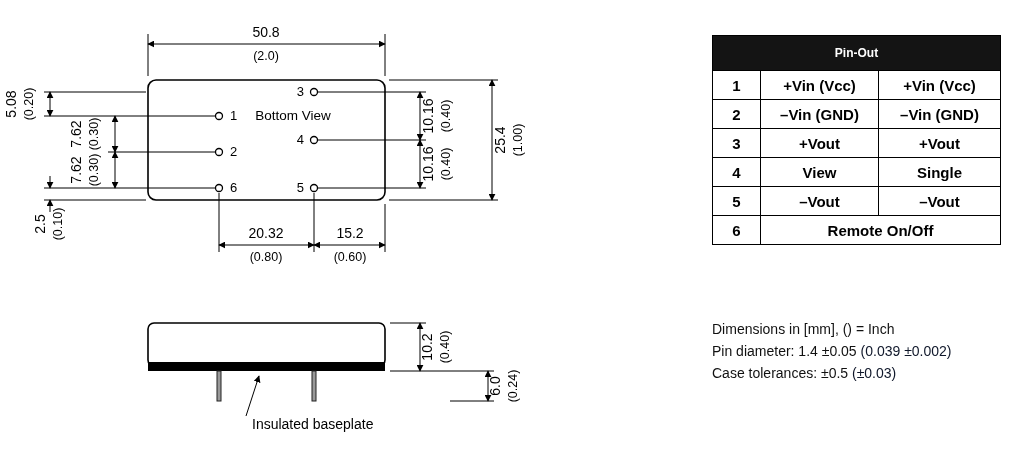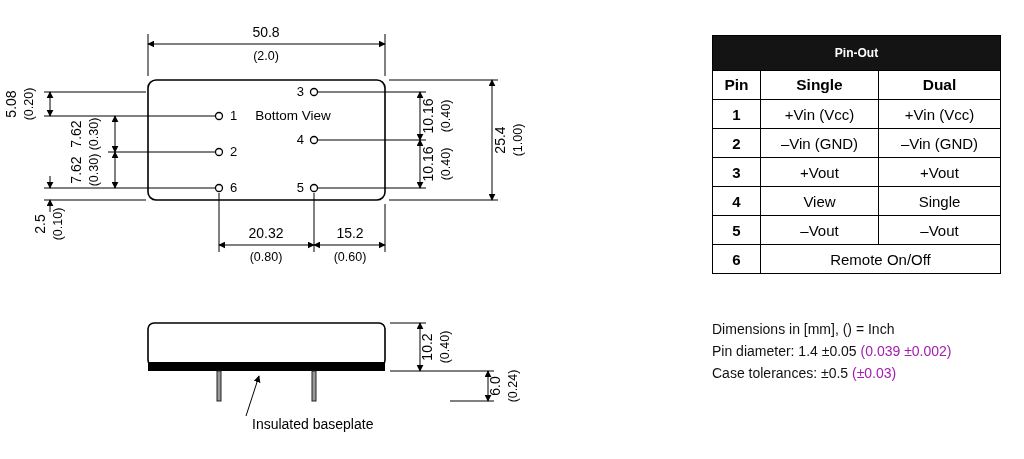--- a/index.html
+++ b/index.html
@@ -22,31 +22,31 @@
   table.pinout {
     position:absolute; left:712px; top:35px;
     border-collapse:collapse; table-layout:fixed;
     width:288px;
     font-size:15px;
   }
   table.pinout th, table.pinout td {
     border:1.5px solid #000;
     text-align:center; vertical-align:middle;
     height:29px; padding:0 2px;
-    font-weight:normal;
+    font-weight:bold;
   }
   table.pinout .title-cell {
     background:#141414; color:#fff;
     font-size:12px; font-weight:bold; height:35px;
   }
   table.pinout .col-head { font-weight:bold; font-size:15.5px; }
   table.pinout .pin-num { font-weight:bold; }
 
   .notes { position:absolute; left:712px; top:318px; font-size:14px; line-height:22px; color:#111; }
-  .notes .gray { color:#a21caf; }
+  .notes .gray { color:#0f172a; }
 </style>
 </head>
 <body>
 
 <div class="canvas">
 
   <svg class="drawing-svg" width="560" height="459" viewBox="0 0 560 459">
     <defs>
       <marker id="arrow" viewBox="0 0 10 10" refX="9" refY="5" markerWidth="7" markerHeight="7" orient="auto-start-reverse">
         <path d="M0,0 L10,5 L0,10 z" fill="#000"></path>
@@ -156,25 +156,20 @@
   <table class="pinout">
     <colgroup>
         <col style="width:48px">
         <col style="width:118px">
         <col style="width:122px">
       </colgroup>
     <thead>
       <tr>
         <th colspan="3" class="title-cell">Pin-Out</th>
       </tr>
-      <tr>
-        <th class="col-head">Pin</th>
-        <th class="col-head">Single</th>
-        <th class="col-head">Dual</th>
-      </tr>
     </thead>
     <tbody>
       <tr>
         <td class="pin-num">1</td>
         <td>+Vin (Vcc)</td>
         <td>+Vin (Vcc)</td>
       </tr>
       <tr>
         <td class="pin-num">2</td>
         <td>–Vin (GND)</td>

